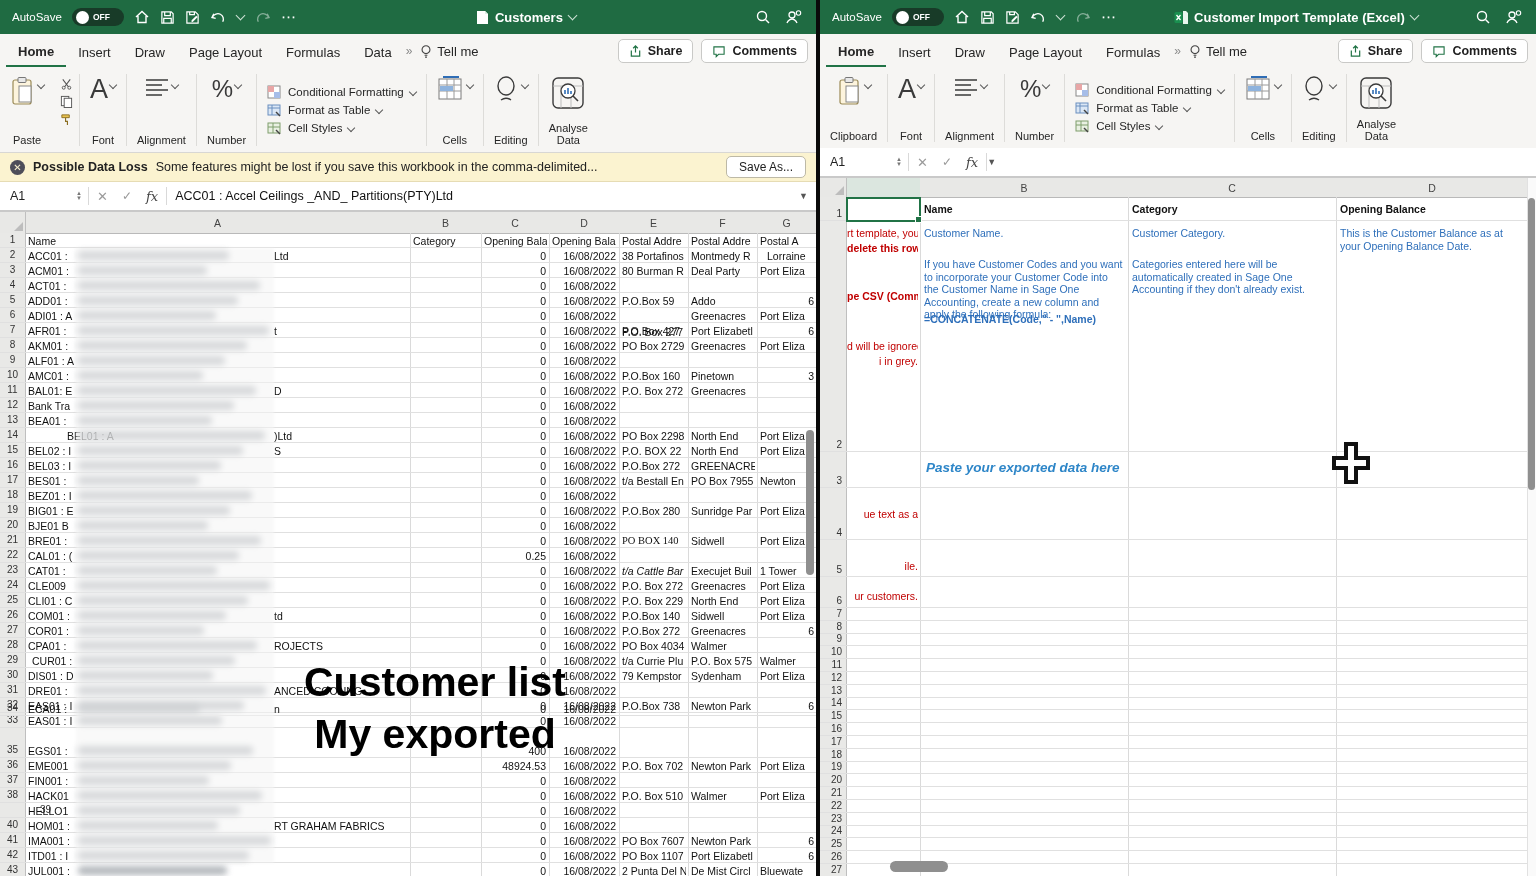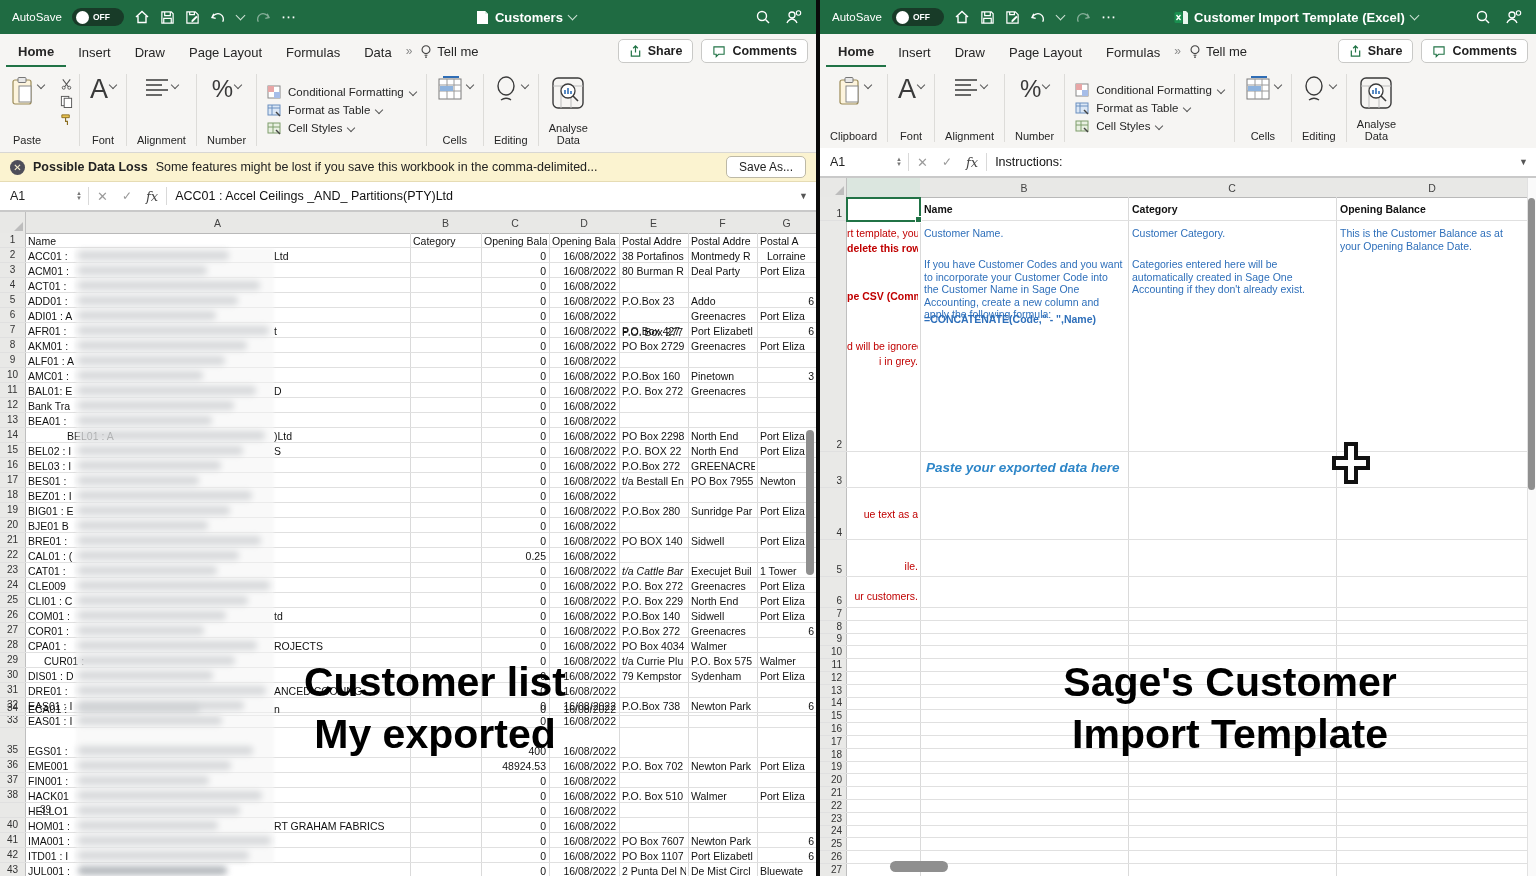--- a/index.html
+++ b/index.html
@@ -412,21 +412,21 @@
           <div class="cell" style="left: 622px; width: 64px; height: 15px;"></div>
           <div class="cell" style="left: 691px; width: 64px; height: 15px;"></div>
           <div class="cell" style="left: 760px; width: 54px; height: 15px;"></div>
         </div>
         <div class="gridrow" style="top: 81px; height: 15px;">
           <div class="rnum" style="left: 0px; width: 25px; top: 1px;">5</div>
           <div class="cell" style="left: 28px; width: 70px; height: 15px;">ADD01 :</div>
           <div class="blur-streak" style="left: 78px; top: 3px; width: 160px;"></div>
           <div class="cell right" style="left: 484px; width: 62px; height: 15px;">0</div>
           <div class="cell right" style="left: 552px; width: 64px; height: 15px;">16/08/2022</div>
-          <div class="cell" style="left: 622px; width: 64px; height: 15px;">P.O.Box 23</div>
+          <div class="cell" style="left: 622px; width: 64px; height: 15px;">P.O.Box 59</div>
           <div class="cell" style="left: 691px; width: 64px; height: 15px;">Addo</div>
           <div class="cell right" style="left: 760px; width: 54px; height: 15px;">6</div>
         </div>
         <div class="gridrow" style="top: 96px; height: 15px;">
           <div class="rnum" style="left: 0px; width: 25px; top: 1px;">6</div>
           <div class="cell" style="left: 28px; width: 70px; height: 15px;">ADI01 : A</div>
           <div class="blur-streak" style="left: 78px; top: 3px; width: 138px;"></div>
           <div class="cell right" style="left: 484px; width: 62px; height: 15px;">0</div>
           <div class="cell right" style="left: 552px; width: 64px; height: 15px;">16/08/2022</div>
           <div class="cell" style="left: 622px; width: 64px; height: 15px; margin-top: 16px;">P.O. Box 277</div>
@@ -576,21 +576,21 @@
           <div class="cell" style="left: 622px; width: 64px; height: 15px;"></div>
           <div class="cell" style="left: 691px; width: 64px; height: 15px;"></div>
           <div class="cell" style="left: 760px; width: 54px; height: 15px;"></div>
         </div>
         <div class="gridrow" style="top: 321px; height: 15px;">
           <div class="rnum" style="left: 0px; width: 25px; top: 1px;">21</div>
           <div class="cell" style="left: 28px; width: 70px; height: 15px;">BRE01 :</div>
           <div class="blur-streak" style="left: 78px; top: 3px; width: 183px;"></div>
           <div class="cell right" style="left: 484px; width: 62px; height: 15px;">0</div>
           <div class="cell right" style="left: 552px; width: 64px; height: 15px;">16/08/2022</div>
-          <div class="cell" style="left: 622px; width: 64px; height: 15px;">PO BOX 140</div>
+          <div class="cell" style="left: 622px; width: 64px; height: 15px; font-family: Liberation Serif, serif;">PO BOX 140</div>
           <div class="cell" style="left: 691px; width: 64px; height: 15px;">Sidwell</div>
           <div class="cell" style="left: 760px; width: 54px; height: 15px;">Port Eliza</div>
         </div>
         <div class="gridrow" style="top: 336px; height: 15px;">
           <div class="rnum" style="left: 0px; width: 25px; top: 1px;">22</div>
           <div class="cell" style="left: 28px; width: 70px; height: 15px;">CAL01 : (</div>
           <div class="blur-streak" style="left: 78px; top: 3px; width: 161px;"></div>
           <div class="cell right" style="left: 484px; width: 62px; height: 15px;">0.25</div>
           <div class="cell right" style="left: 552px; width: 64px; height: 15px;">16/08/2022</div>
           <div class="cell" style="left: 622px; width: 64px; height: 15px;"></div>
@@ -654,21 +654,21 @@
           <div class="blur-streak" style="left: 78px; top: 3px; width: 179px;"></div>
           <div class="cell" style="left: 274px; width: 132px; height: 15px;">ROJECTS</div>
           <div class="cell right" style="left: 484px; width: 62px; height: 15px;">0</div>
           <div class="cell right" style="left: 552px; width: 64px; height: 15px;">16/08/2022</div>
           <div class="cell" style="left: 622px; width: 64px; height: 15px;">PO Box 4034</div>
           <div class="cell" style="left: 691px; width: 64px; height: 15px;">Walmer</div>
           <div class="cell" style="left: 760px; width: 54px; height: 15px;"></div>
         </div>
         <div class="gridrow" style="top: 441px; height: 15px;">
           <div class="rnum" style="left: 0px; width: 25px; top: 1px;">29</div>
-          <div class="cell" style="left: 44px; width: 70px; height: 15px; text-align: right;">CUR01 :</div>
+          <div class="cell" style="left: 32px; width: 70px; height: 15px; text-align: right;">CUR01 :</div>
           <div class="blur-streak" style="left: 78px; top: 3px; width: 157px;"></div>
           <div class="cell right" style="left: 484px; width: 62px; height: 15px;">0</div>
           <div class="cell right" style="left: 552px; width: 64px; height: 15px;">16/08/2022</div>
           <div class="cell" style="left: 622px; width: 64px; height: 15px;">t/a Currie Plu</div>
           <div class="cell" style="left: 691px; width: 64px; height: 15px;">P.O. Box 575</div>
           <div class="cell" style="left: 760px; width: 54px; height: 15px;">Walmer</div>
         </div>
         <div class="gridrow" style="top: 456px; height: 15px;">
           <div class="rnum" style="left: 0px; width: 25px; top: 1px;">30</div>
           <div class="cell" style="left: 28px; width: 70px; height: 15px;">DIS01 : D</div>
@@ -1025,21 +1025,20 @@
     <div class="fbar">
       <span class="namebox">
           <span>A1</span>
           <span class="spin">▲<br>▼</span>
         </span>
       <span class="fsep"></span>
       <span class="fx-x">✕</span>
       <span class="fx-ck">✓</span>
       <span class="fx-fx">fx</span>
       <span class="fsep"></span>
-      <span class="fval">Instructions:</span>
       <span class="fdrop">▼</span>
     </div>
 
     <div class="grid" id="rgrid">
         <div class="colhdr" style="height: 19px;">
           <div class="collabel" style="left: 26px; width: 74px; height: 19px; background: rgb(219, 230, 223); border-bottom: 2px solid rgb(33, 115, 70);"></div>
           <div class="collabel" style="left: 100px; width: 208px; height: 19px;">B</div>
           <div class="collabel" style="left: 308px; width: 208px; height: 19px;">C</div>
           <div class="collabel" style="left: 516px; width: 192px; height: 19px;">D</div>
         </div>
@@ -1157,20 +1156,16 @@
       </div>
     <div class="vscroll-track" style="right:0;width:8px;top:178px;bottom:0;position:absolute;"></div>
     <div class="vthumb" style="right:1px;top:198px;height:292px;width:7px;"></div>
     <div class="hthumb" style="left:70px;bottom:4px;width:58px;"></div>
   </section>
 
   <div class="caption" id="cap-left" style="left:210px;top:656px;width:450px;">
     <div>Customer list</div>
     <div>My exported</div>
   </div>
-  <div class="caption" id="cap-right" style="left:1000px;top:656px;width:460px;">
-    <div>Sage's Customer</div>
-    <div>Import Template</div>
-  </div>
   <svg class="cursor-plus" style="left:1328px;top:438px;" width="46" height="58" viewBox="0 0 46 58">
     <path d="M18 6h10v14h12v10H28v14H18V30H6V20h12z" fill="#fff" stroke="#111" stroke-width="4"></path>
   </svg>
 </div>
 
 </body></html>

